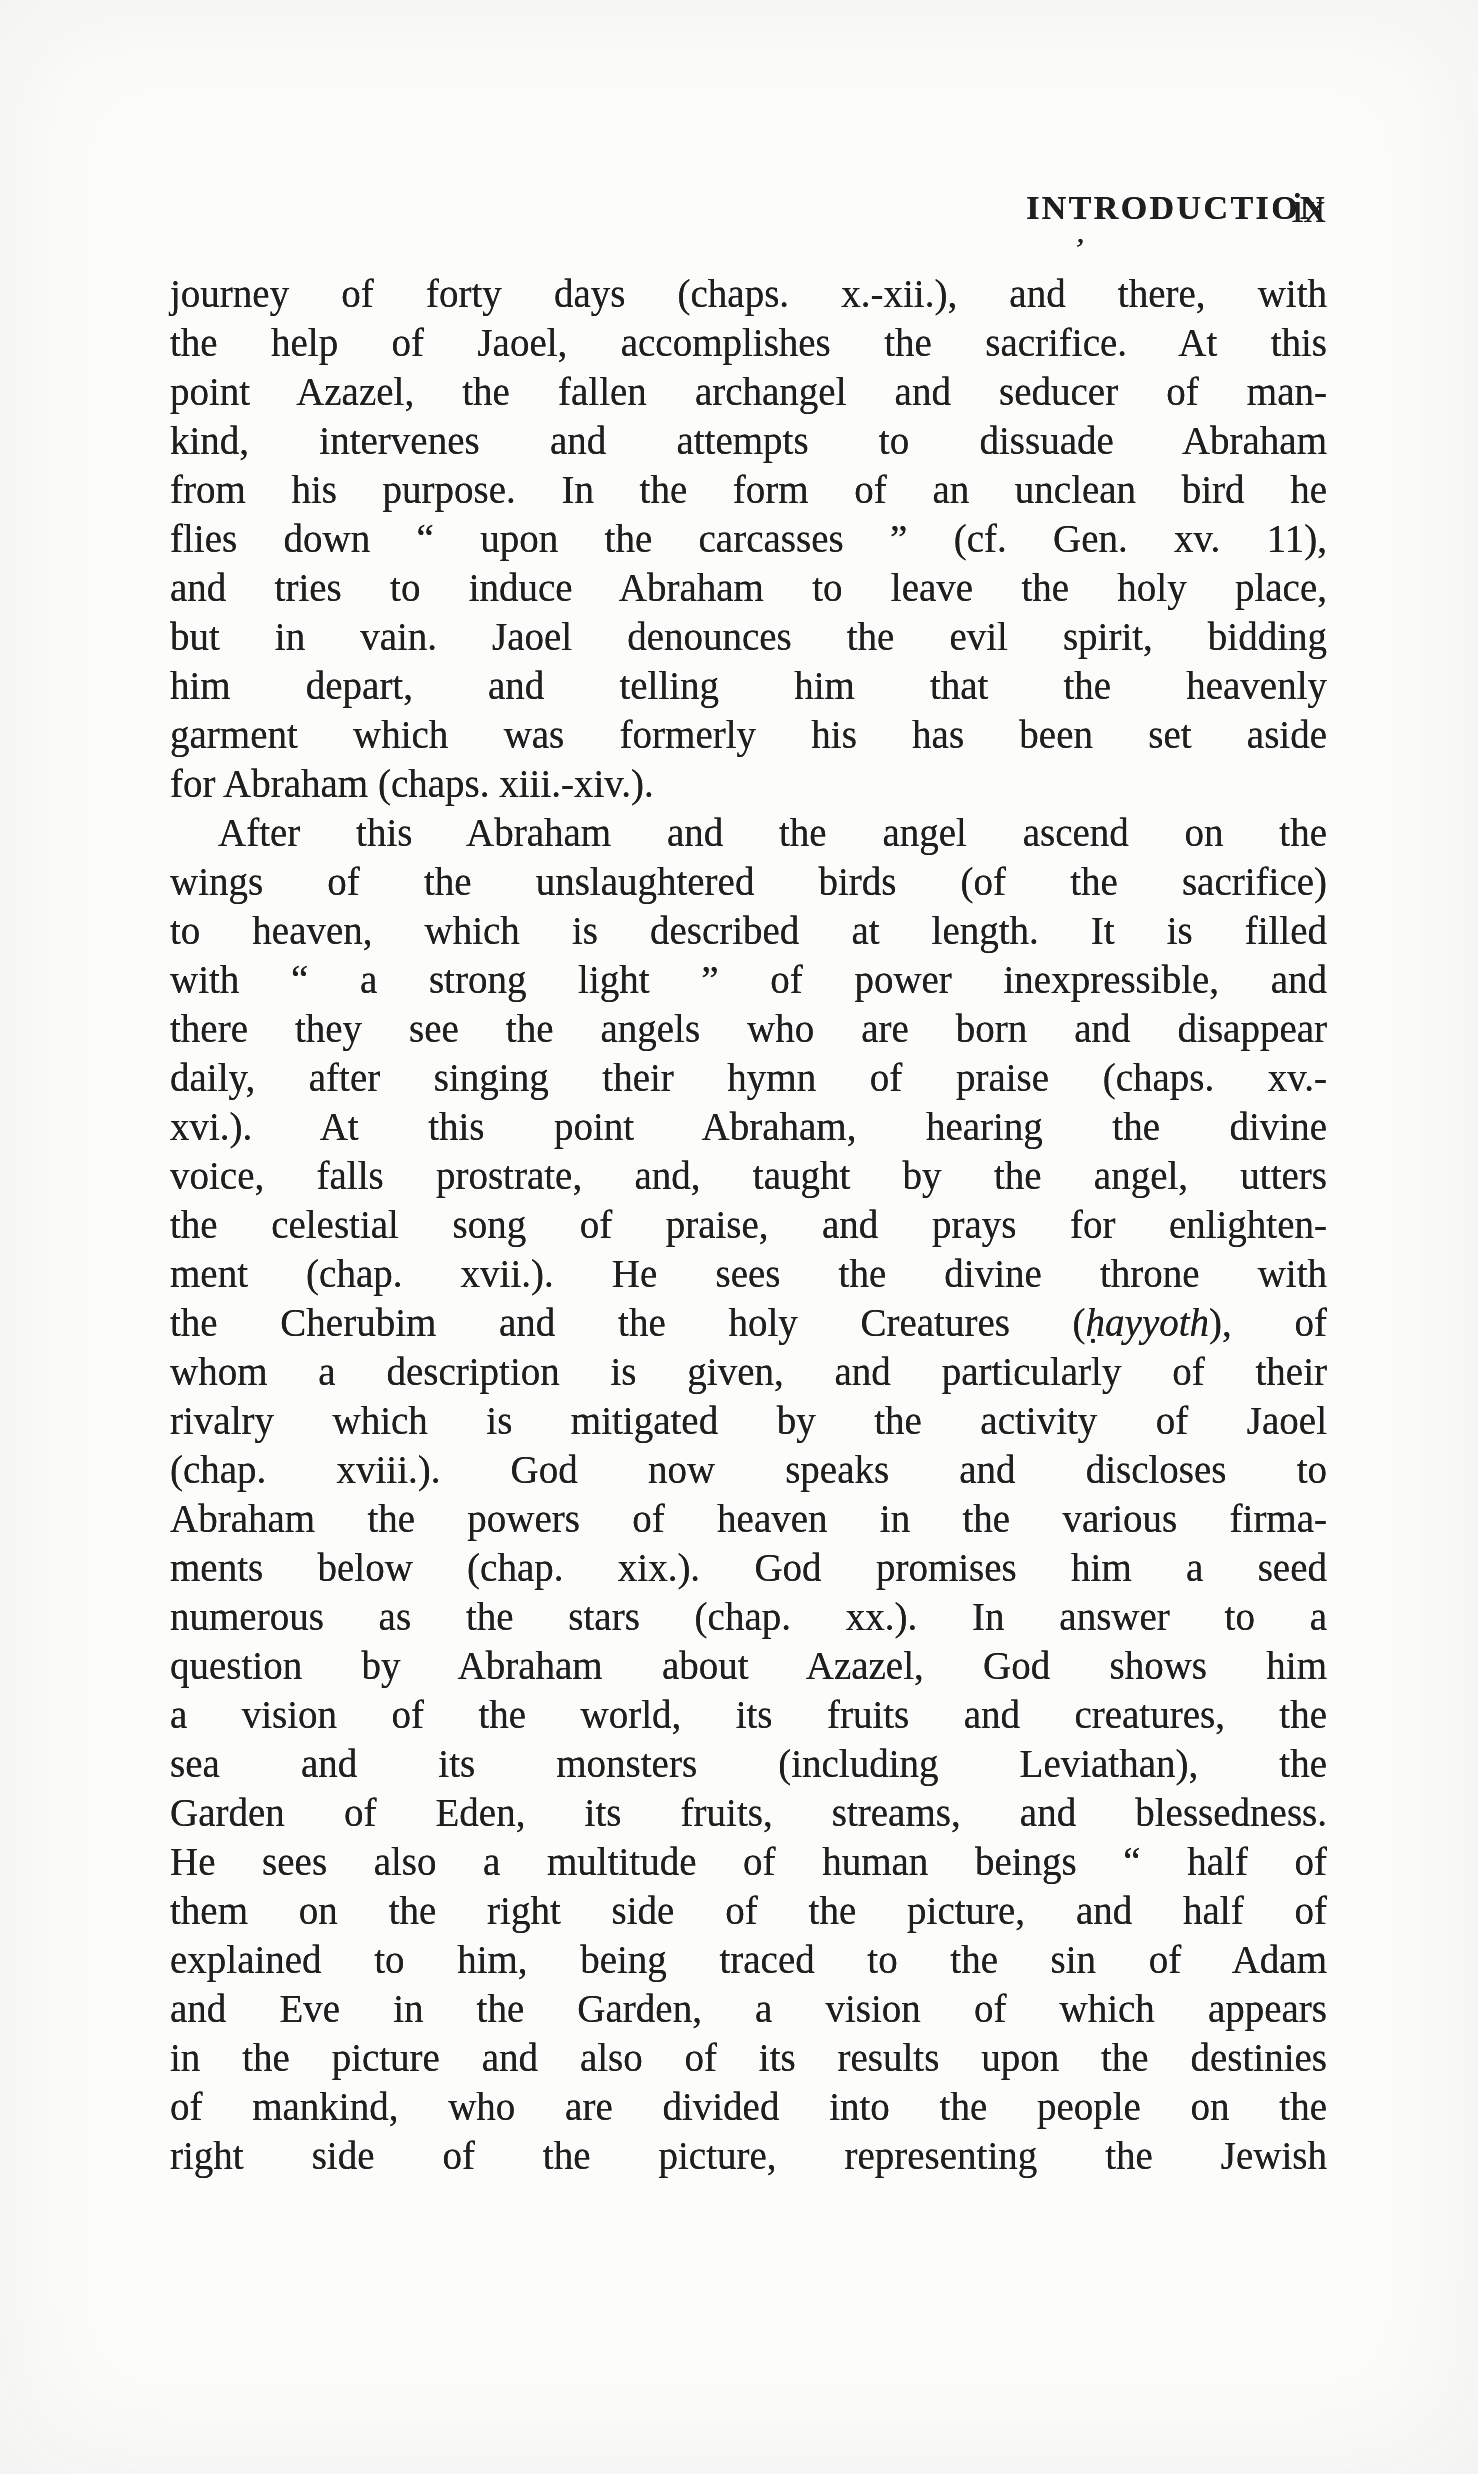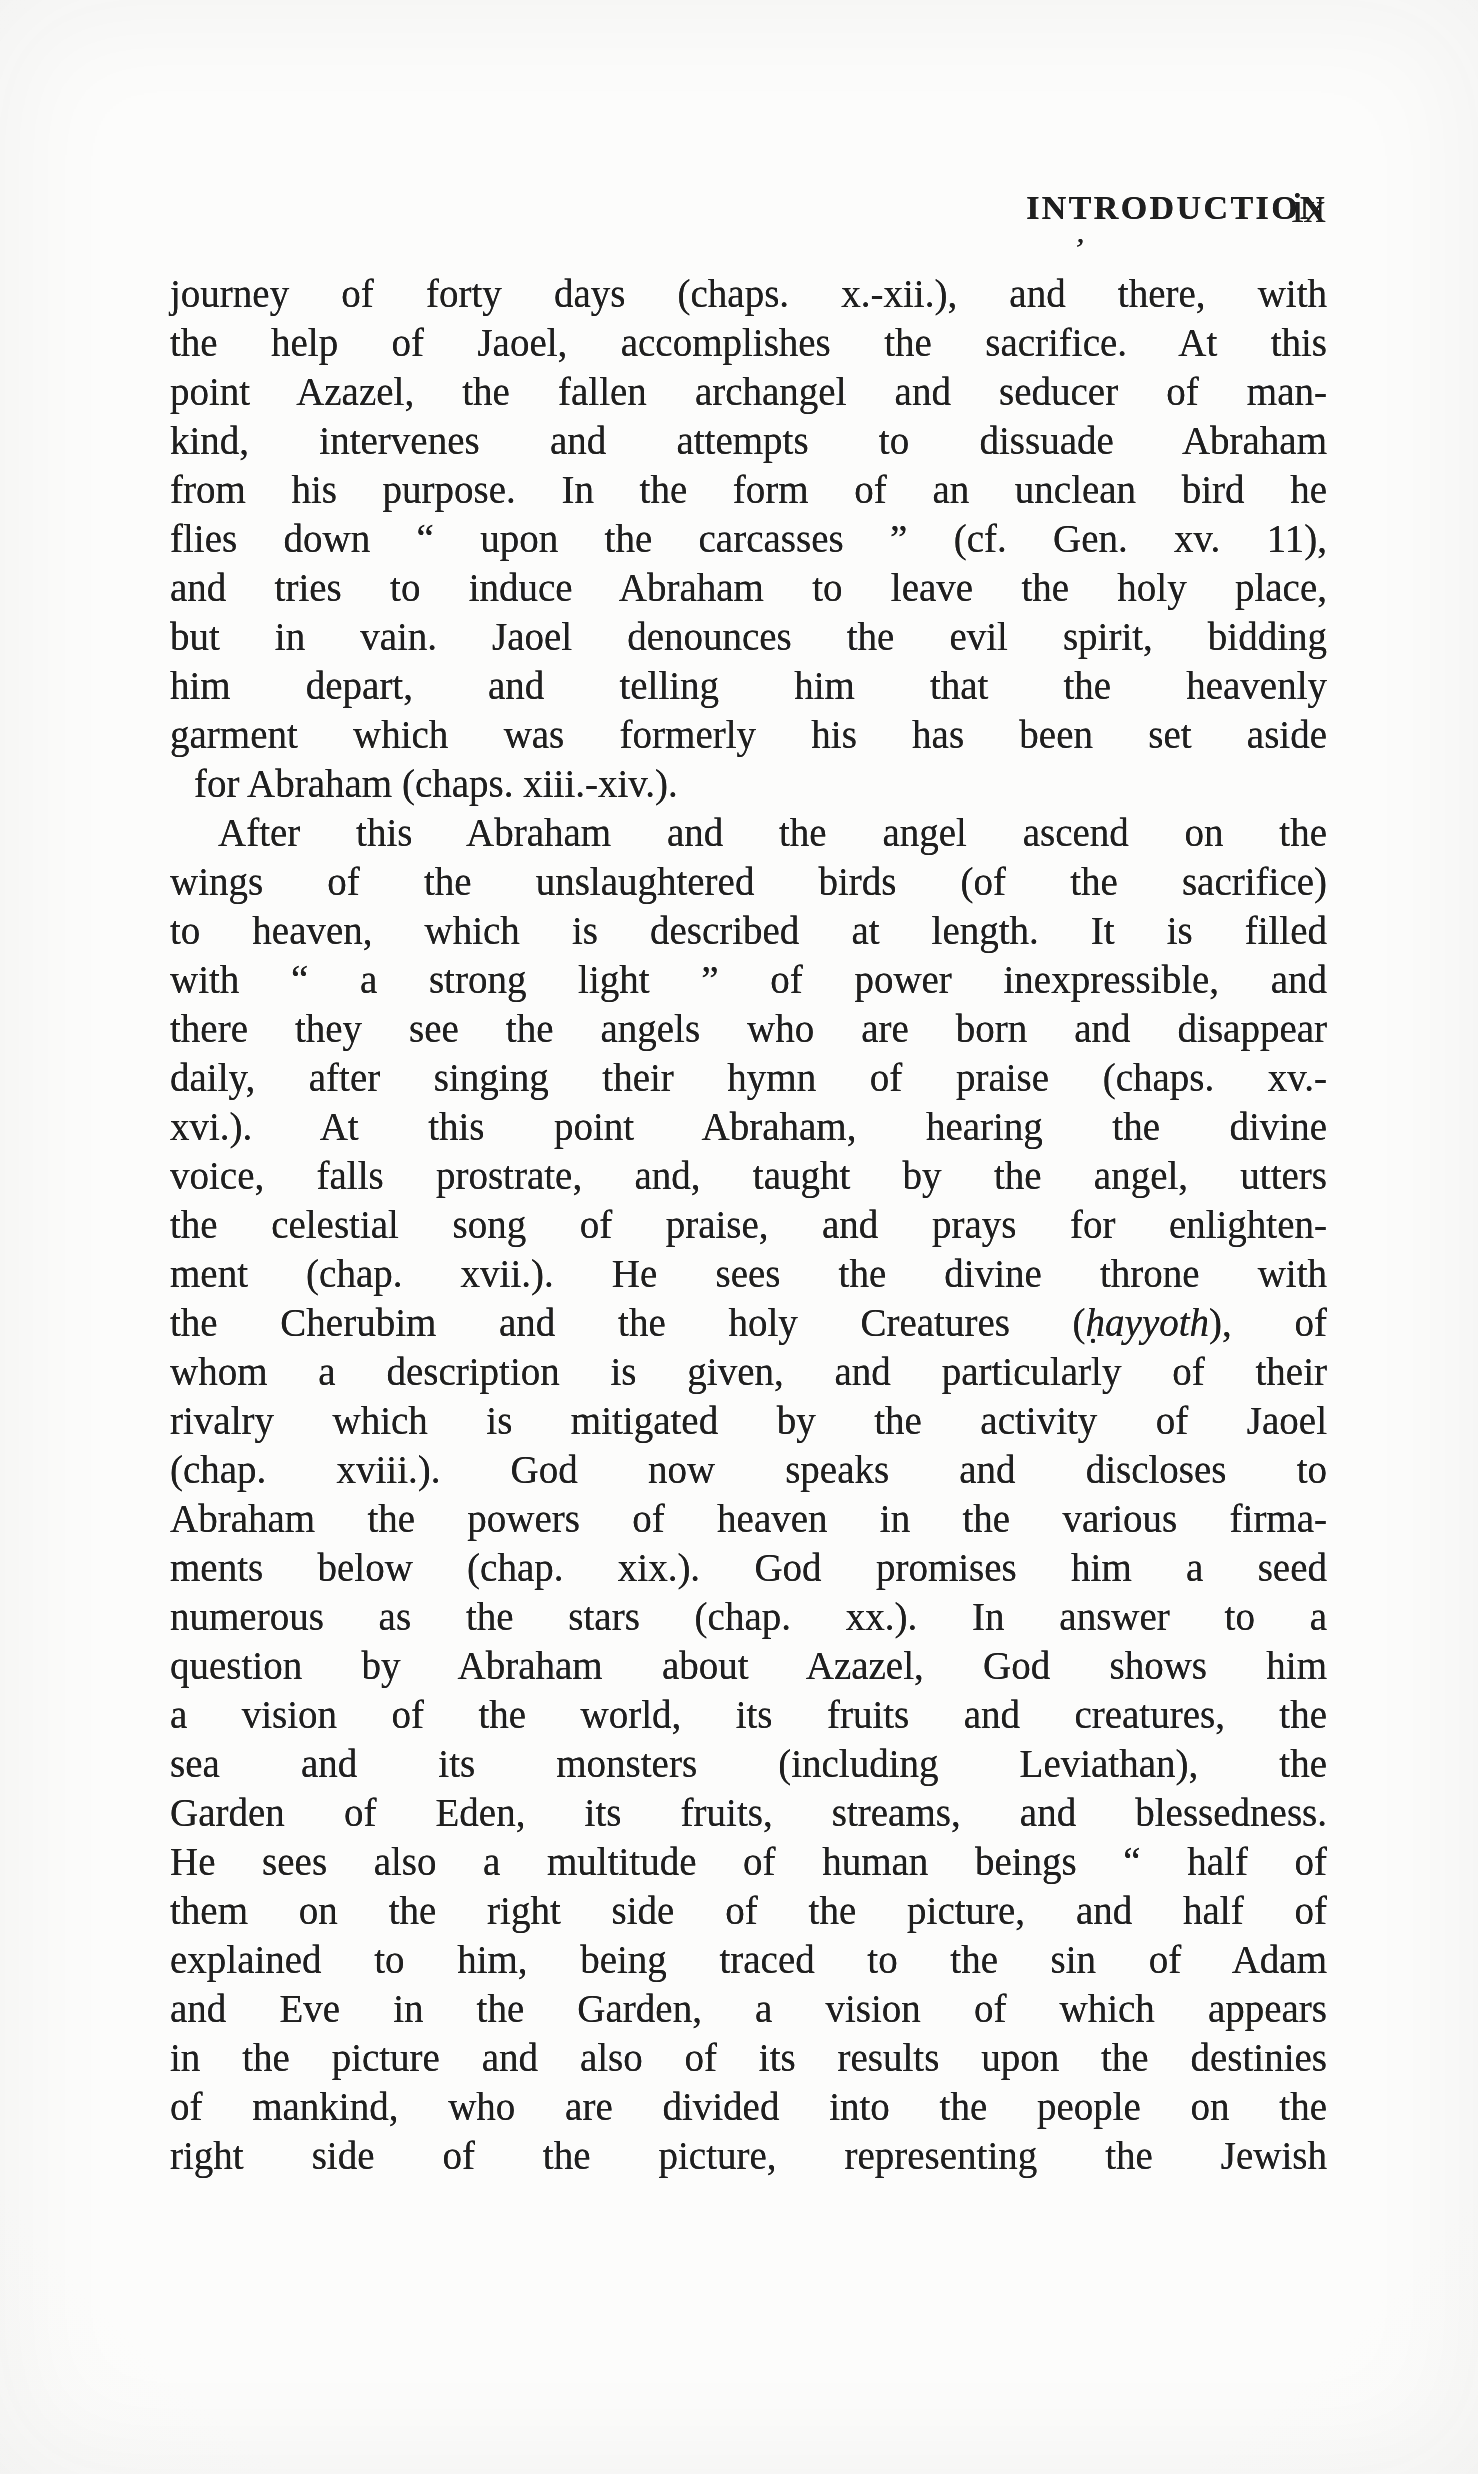--- a/index.html
+++ b/index.html
@@ -52,21 +52,21 @@
     width: 1157px;
   }
   .line {
     height: 49px;
     line-height: 49px;
     font-size: 39px;
     text-align: justify;
     text-align-last: justify;
     text-shadow: 0 0 0.3px currentColor;
   }
-  .line.para-end { text-align-last: left; margin-left: 24px; }
+  .line.para-end { text-align-last: left; }
   .line.indent { text-indent: 48px; }
   .italic { font-style: italic; }
   .scan-artifact {
     position: absolute;
     left: 1074px;
     top: 233px;
     font-size: 32px;
     line-height: 32px;
     transform: rotate(6deg);
     text-shadow: 0 0 0.3px currentColor;

